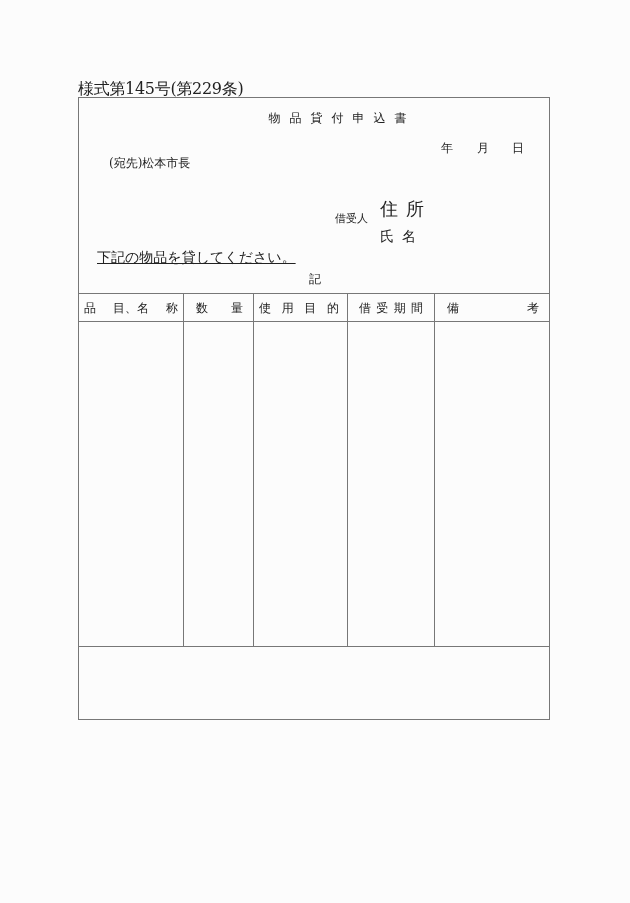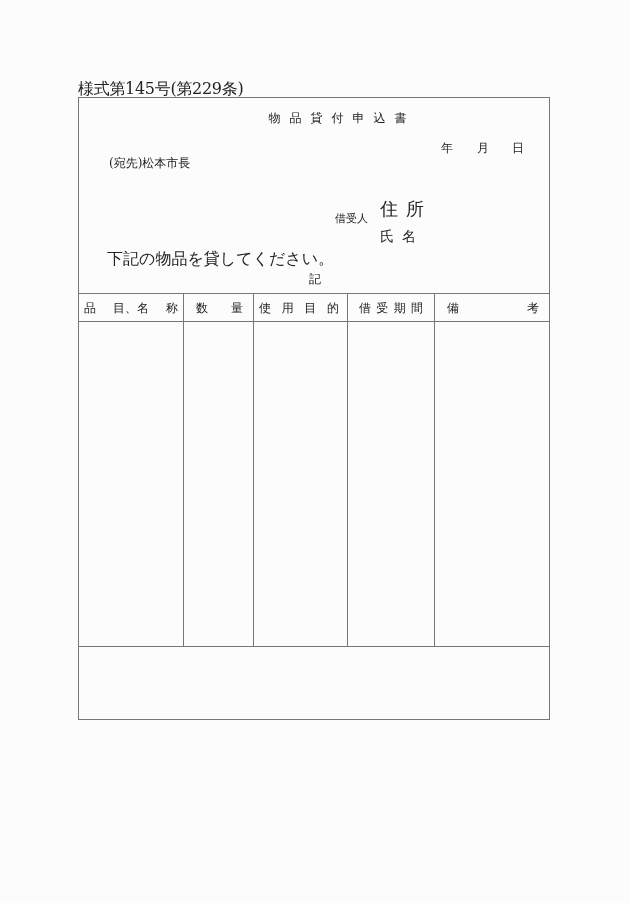--- a/index.html
+++ b/index.html
@@ -6,21 +6,21 @@
   body { width:630px; height:903px; background:#fcfcfc; position:relative; font-family:"DejaVu Serif","Liberation Serif",serif; color:#222; }
   .abs { position:absolute; }
   .form-number { left:78px; top:79px; font-size:16px; letter-spacing:-0.3px; }
   .frame { left:78px; top:97px; width:472px; height:623px; border:1px solid #777; box-sizing:border-box; }
   .title { left:78px; width:528px; top:110px; text-align:center; font-size:12px; letter-spacing:9px; }
   .date { top:140px; font-size:12px; }
   .addressee { left:109px; top:155px; font-size:12px; }
   .borrower-label { left:335px; top:211px; font-size:11px; }
   .addr-label { left:380px; top:197px; font-size:18px; letter-spacing:8px; }
   .name-label { left:380px; top:228px; font-size:14px; letter-spacing:8px; }
-  .request { left:107px; top:249px; font-size:16px; }
+  .request { left:97px; top:249px; font-size:14px;text-decoration:underline; }
   .ki { left:309px; top:271px; font-size:12px; }
   .hline { height:0; border-top:1px solid #777; }
   .vline { width:0; border-left:1px solid #777; }
   .th { top:300px; font-size:12px; display:flex; justify-content:space-between; box-sizing:border-box; }
   .th span { display:inline-block; }
 </style>
 </head>
 <body>
 
 <div class="abs form-number">様式第145号(第229条)</div>

